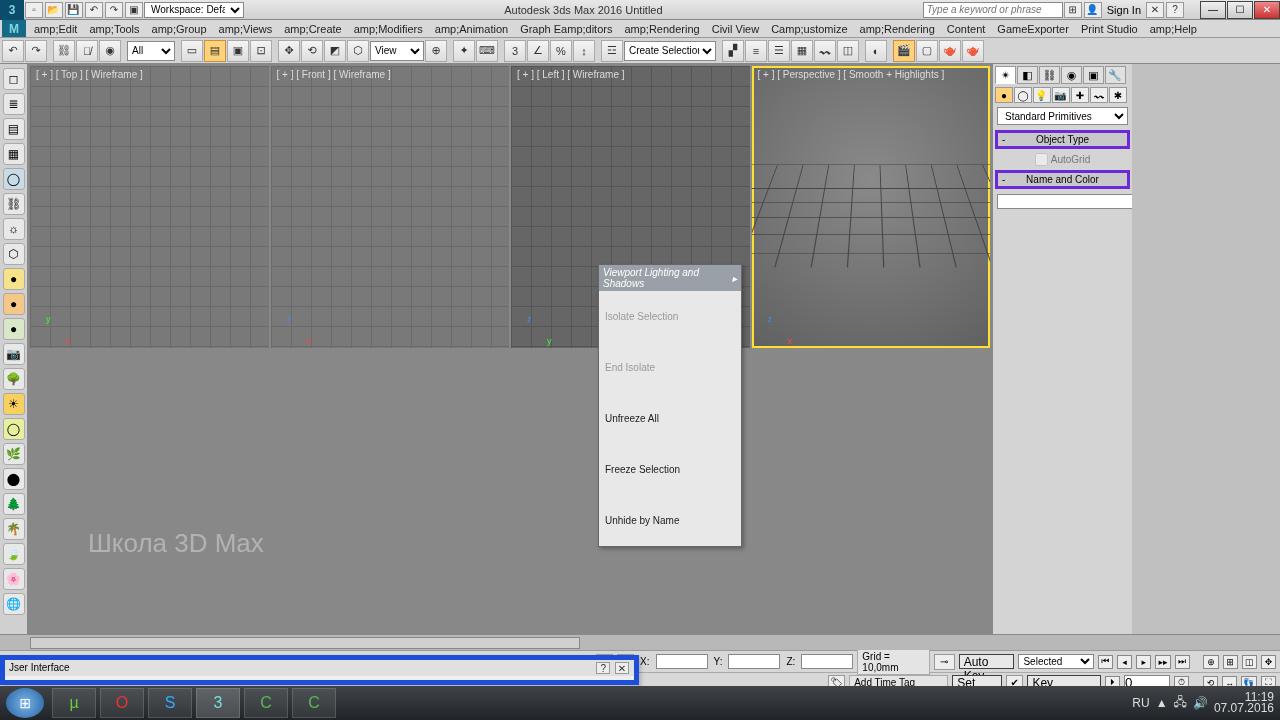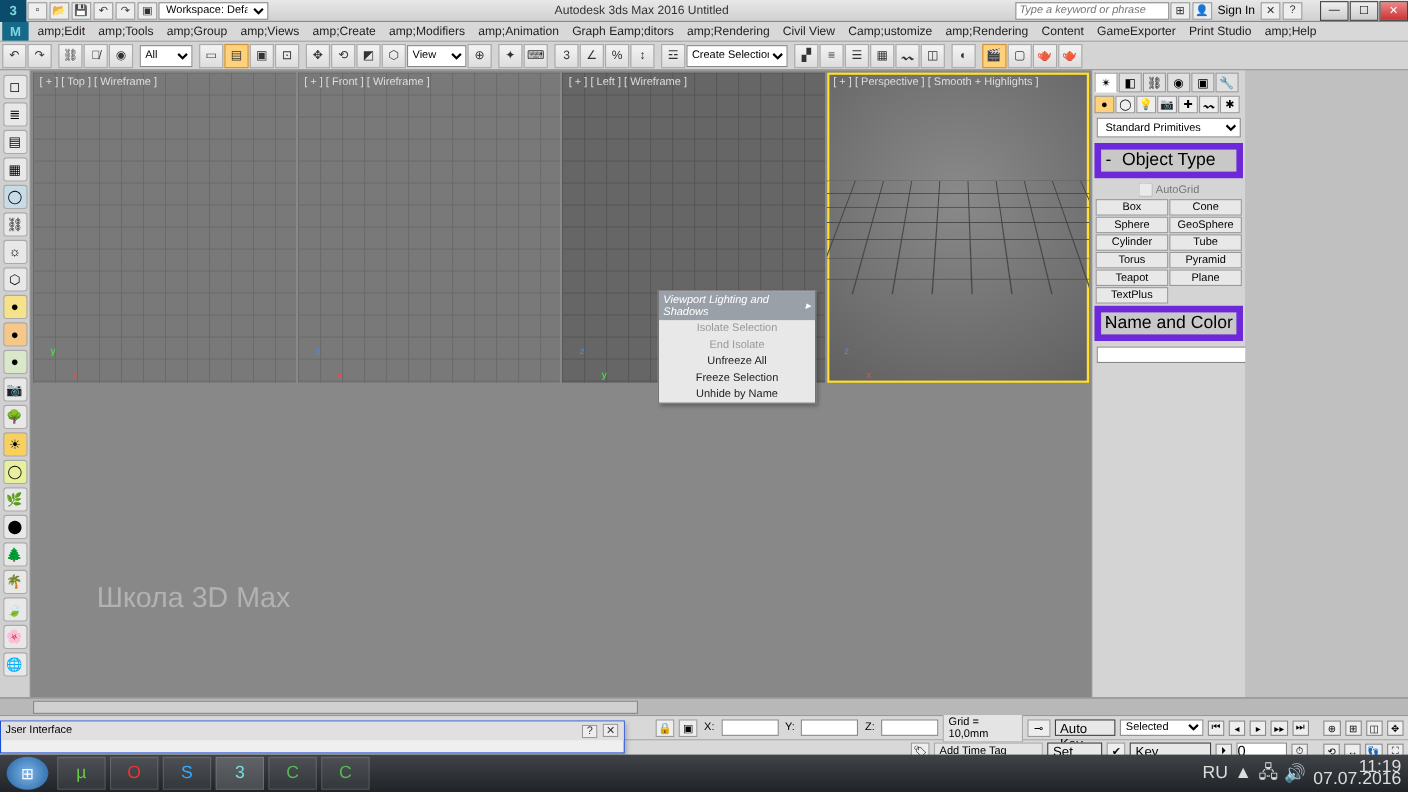--- a/index.html
+++ b/index.html
@@ -37,57 +37,57 @@
 .axis-gizmo { position:absolute; bottom:10px; left:18px; font-size:9px; }
 .axis-gizmo .y { color:#3f3; position:absolute; top:-24px; left:-2px; }
 .axis-gizmo .x { color:#f44; position:absolute; left:18px; top:-2px; }
 .axis-gizmo .z { color:#48f; position:absolute; top:-24px; left:-2px; }
 .persp-floor { position:absolute; left:50%; top:50%; width:400px; height:200px; transform:translate(-50%,-50%) perspective(500px) rotateX(60deg); 
   background-image:linear-gradient(#444 1px,transparent 1px),linear-gradient(90deg,#444 1px,transparent 1px);
   background-size:30px 30px; }
 .persp-bg { background:radial-gradient(circle at 50% 40%, #8a8a8a, #606060); }
 .ctx-menu { position:absolute; left:570px; top:200px; width:144px; background:#e8e8e8; border:1px solid #666; box-shadow:2px 2px 4px rgba(0,0,0,.3); z-index:10; }
 .ctx-header { background:#9aa0a8; color:#fff; padding:2px 4px; font-size:10px; display:flex; justify-content:space-between; align-items:center;font-style:italic; }
-.ctx-item { padding:2px 6px; font-size:10px; color:#222;text-align:center; }
+.ctx-item { padding:20px 6px; font-size:10px; color:#222; }
 .ctx-item.disabled { color:#999; }
 .cmd-panel { width:140px; background:#d4d4d4; border-left:1px solid #888; }
 .cmd-tabs { display:flex; flex-wrap:wrap; padding:2px; gap:1px; }
 .cmd-tab { width:21px; height:18px; border:1px solid #999; background:#e0e0e0; display:flex; align-items:center; justify-content:center; font-size:11px; }
 .cmd-tab.on { background:#fff; border-bottom-color:#fff; }
 .cmd-sub { display:flex; gap:1px; padding:1px 2px; }
 .cmd-sub .s { width:18px; height:16px; border:1px solid #999; background:#eee; font-size:10px; display:flex; align-items:center; justify-content:center; }
 .cmd-sub .s.on { background:#ffd27a; }
 .combo-row { padding:3px 4px; }
 .cmd-combo { width:100%; height:18px; border:1px solid #888; font-size:10px; background:#fff; padding:0 3px; }
-.rollout-head { background:#c8c8c8; border:6px solid #6d28d9; margin:2px; text-align:center; font-size:16px; padding:1px 0; position:relative; }
+.rollout-head { background:#c8c8c8; border:3px solid #6d28d9; margin:2px; text-align:center; font-size:10px; padding:1px 0; position:relative; }
 .rollout-head::before { content:"-"; position:absolute; left:4px; }
 .auto-row { display:flex; align-items:center; justify-content:center; gap:3px; padding:2px 0; font-size:10px; color:#777; }
 .obj-grid { display:grid; grid-template-columns:1fr 1fr; gap:1px; padding:0 3px; }
 .obj-btn { height:15px; border:1px solid #999; background:#e8e8e8; font-size:10px; display:flex; align-items:center; justify-content:center; }
 .name-row { display:flex; gap:2px; padding:3px 4px; align-items:center; }
 .name-input { flex:1; height:15px; border:1px solid #888; background:#fff; }
 .color-sw { width:15px; height:15px; background:#f040a0; border:1px solid #444; }
 .extra-panel { width:148px; background:#c0c0c0; }
 .timeline { height:16px; background:#b8b8b8; border-top:1px solid #888; position:relative; }
 .timeline-track { position:absolute; left:30px; right:700px; top:2px; height:12px; background:#d0d0d0; border:1px solid #888; }
 .status-bar { height:22px; background:#d8d8d8; border-top:1px solid #999; display:flex; align-items:center; font-size:10px; gap:4px; padding:0 4px; }
 .status-btn { width:18px; height:16px; border:1px solid #999; background:#eee; display:flex; align-items:center; justify-content:center; font-size:10px; }
 .coord-label { padding:0 2px; }
 .coord-input { width:52px; height:15px; border:1px solid #888; background:#fff; }
 .grid-text { border:1px solid #aaa; padding:1px 4px; background:#e4e4e4; }
 .key-btn { height:15px; border:1px solid #404040; background:#e8e8e8; padding:0 4px; font-size:12px; }
 .play-btn { width:16px; height:14px; border:1px solid #888; background:#eee; font-size:9px; display:flex; align-items:center; justify-content:center; }
 .status-bar2 { height:20px; background:#d8d8d8; border-top:1px solid #aaa; display:flex; align-items:center; font-size:10px; gap:4px; padding:0 4px; }
-.float-panel { position:absolute; left:0; top:655px; width:568px; height:30px; background:#efefef; border:1px solid #1d4ed8; box-shadow:2px 2px 4px rgba(0,0,0,.2); }
+.float-panel { position:absolute; left:0; top:655px; width:639px; height:30px; background:#efefef; border:5px solid #1d4ed8; box-shadow:2px 2px 4px rgba(0,0,0,.2); }
 .float-title { background:#e0e0e0; padding:2px 4px; font-size:10px; display:flex; justify-content:space-between; }
 .taskbar { position:absolute; bottom:0; left:0; right:0; height:34px; background:linear-gradient(#404448,#202428); display:flex; align-items:center; }
 .start-orb { width:38px; height:30px; border-radius:50%; background:radial-gradient(circle,#7fb5e8,#2060a0); margin:0 6px; display:flex; align-items:center; justify-content:center; color:#fff; font-size:14px; }
 .task-btn { width:44px; height:30px; margin:0 2px; background:rgba(255,255,255,.08); border:1px solid rgba(255,255,255,.15); display:flex; align-items:center; justify-content:center; font-size:16px; }
 .task-btn.active { background:rgba(255,255,255,.18); }
-.tray { margin-left:auto; display:flex; align-items:center; color:#ddd; font-size:16px; gap:6px; padding-right:6px; }
+.tray { margin-left:auto; display:flex; align-items:center; color:#ddd; font-size:12px; gap:6px; padding-right:6px; }
 .tray-time { text-align:right; line-height:11px; }
 .watermark { position:absolute; left:60px; bottom:75px; color:rgba(230,230,230,.45); font-size:28px; font-family:Arial; pointer-events:none; }
 .watermark .w2 { font-size:26px; }
 </style>
 </head>
 <body>
 
 <div class="title-bar">
   <div class="app-icon">3</div>
   <span class="tb-btn">▫</span>
@@ -276,34 +276,20 @@
       <div class="s">✱</div>
     </div>
     <div class="combo-row">
       <select class="cmd-combo"><option>Standard Primitives</option></select>
     </div>
     <div class="rollout-head">Object Type</div>
     <div class="auto-row">
         <input type="checkbox" disabled="" style="">
         <span>AutoGrid</span>
       </div>
-    <div class="obj-grid">
-      <div class="obj-btn">Box</div>
-      <div class="obj-btn">Cone</div>
-      <div class="obj-btn">Sphere</div>
-      <div class="obj-btn">GeoSphere</div>
-      <div class="obj-btn">Cylinder</div>
-      <div class="obj-btn">Tube</div>
-      <div class="obj-btn">Torus</div>
-      <div class="obj-btn">Pyramid</div>
-      <div class="obj-btn">Teapot</div>
-      <div class="obj-btn">Plane</div>
-      <div class="obj-btn">TextPlus</div>
-      <div class="obj-btn" style="visibility:hidden"></div>
-    </div>
     <div class="rollout-head">Name and Color</div>
     <div class="name-row">
       <input class="name-input" style="">
       <div class="color-sw"></div>
     </div>
   </div>
   <div class="extra-panel"></div>
 </div>
 
 <div class="timeline">

